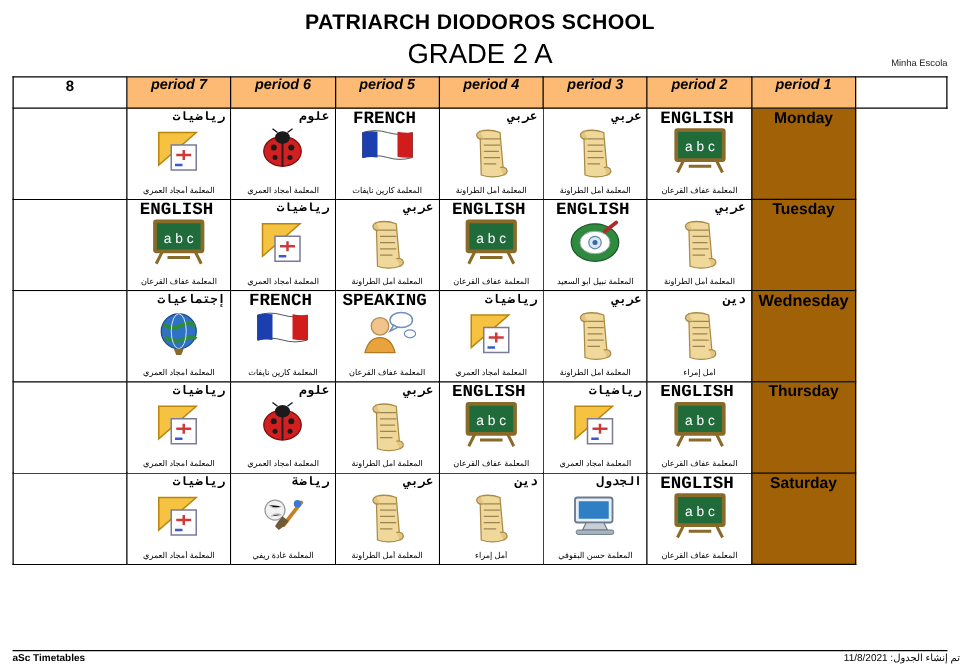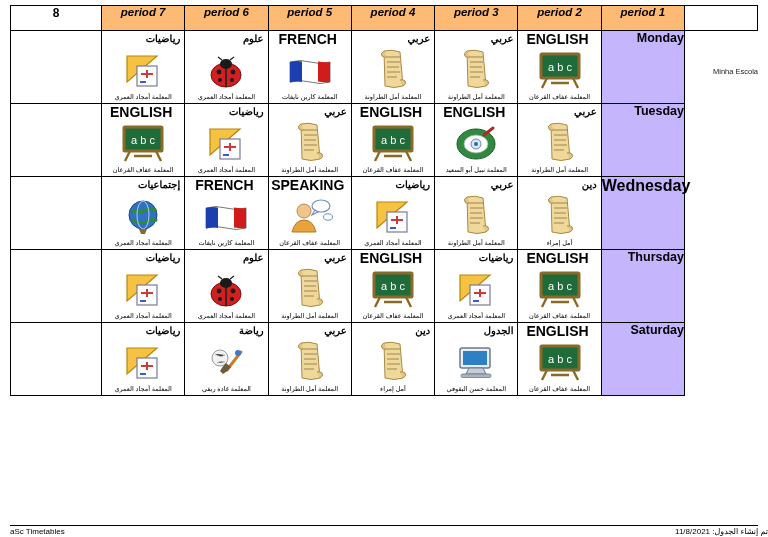--- a/index.html
+++ b/index.html
@@ -36,21 +36,20 @@
     font-weight: normal;
     line-height: 26px;
     margin-top: 1px;
   }
   .brand-line {
     position: absolute;
     right: 10px;
     top: 46px;
     font-size: 7.5px;
     color: #222;
-    margin-top: 16px;
   }
   table.timetable {
     border-collapse: collapse;
     margin: 0 auto;
     margin-top: 5px;
     table-layout: fixed;
     width: 748px;
   }
   table.timetable td, table.timetable th {
     border: 1px solid #000000;
@@ -75,28 +74,28 @@
   }
   th.day-head-blank {
     width: 72px;
     border-top: 0;
     border-right: 0;
     border-bottom: 0;
     background: transparent;
   }
   td.day-cell {
     width: 72px;
-    text-align: right;
+    text-align: center;
     vertical-align: middle;
     font-size: 12.5px;
     font-weight: bold;
-    background: #c4b5fd;
+    background: #a16207;
   }
   td.day-cell.small {
-    font-size: 16px;
+    font-size: 13px;
     margin-left: 28px;
   }
   td.lesson {
     height: 72px;
     position: relative;
     background: #ffffff;
   }
   td.empty {
     background: #ffffff;
   }
@@ -104,20 +103,21 @@
     position: absolute;
     top: 2px;
     left: 0;
     right: 4px;
     text-align: right;
     font-size: 10px;
     font-weight: bold;
     line-height: 12px;
     white-space: nowrap;
     overflow: hidden;
+    font-family: Liberation Mono, monospace;
   }
   .subject.latin {
     text-align: center;
     right: 4px;
     font-size: 14px;
   }
   .teacher {
     position: absolute;
     bottom: 2px;
     left: 0;
@@ -129,57 +129,62 @@
     overflow: hidden;
     direction: rtl;
   }
   .icon-wrap {
     position: absolute;
     left: 0;
     right: 0;
     top: 15px;
     height: 44px;
     display: flex;
-    align-items: flex-end;
+    align-items: flex-start;
     justify-content: center;
   }
   .icon-wrap svg {
     display: block;
   }
   .footer {
     position: absolute;
     bottom: 3px;
     left: 0;
     right: 0;
     height: 12px;
     font-size: 8px;
   }
   .footer .left {
     position: absolute;
     left: 10px;
     top: 0;
+    font-weight: bold;
   }
   .footer .right {
     position: absolute;
     right: 0;
     top: 0;
   }
   .footer-rule {
     position: absolute;
     left: 10px;
     right: 10px;
     bottom: 16px;
     border-top: 1px solid #000;
   }
 </style>
 </head>
 <body>
 
 <div class="page">
 
+  <div class="title-block">
+    <div class="school-title">PATRIARCH DIODOROS SCHOOL</div>
+    <div class="grade-title">GRADE 2 A</div>
+  </div>
   <div class="brand-line">Minha Escola</div>
 
   <table class="timetable">
     <thead>
       <tr>
         <th class="corner-head">8</th>
         <th class="period-head">period 7</th>
         <th class="period-head">period 6</th>
         <th class="period-head">period 5</th>
         <th class="period-head">period 4</th>

